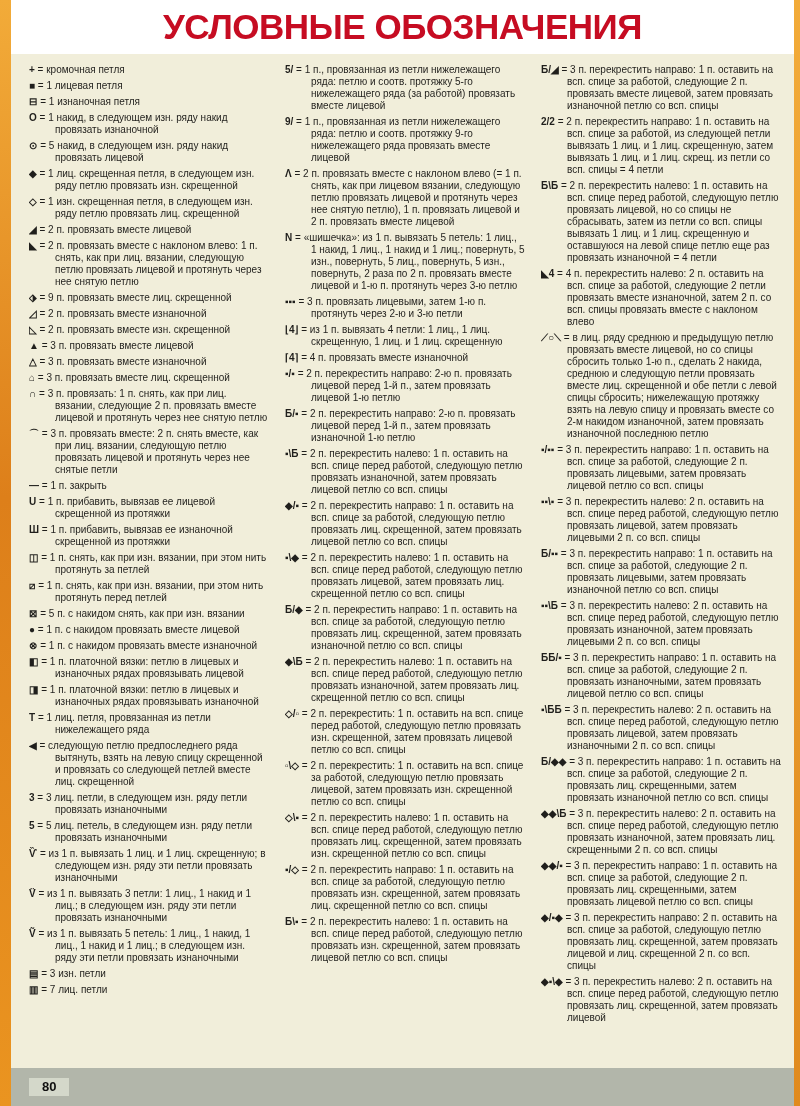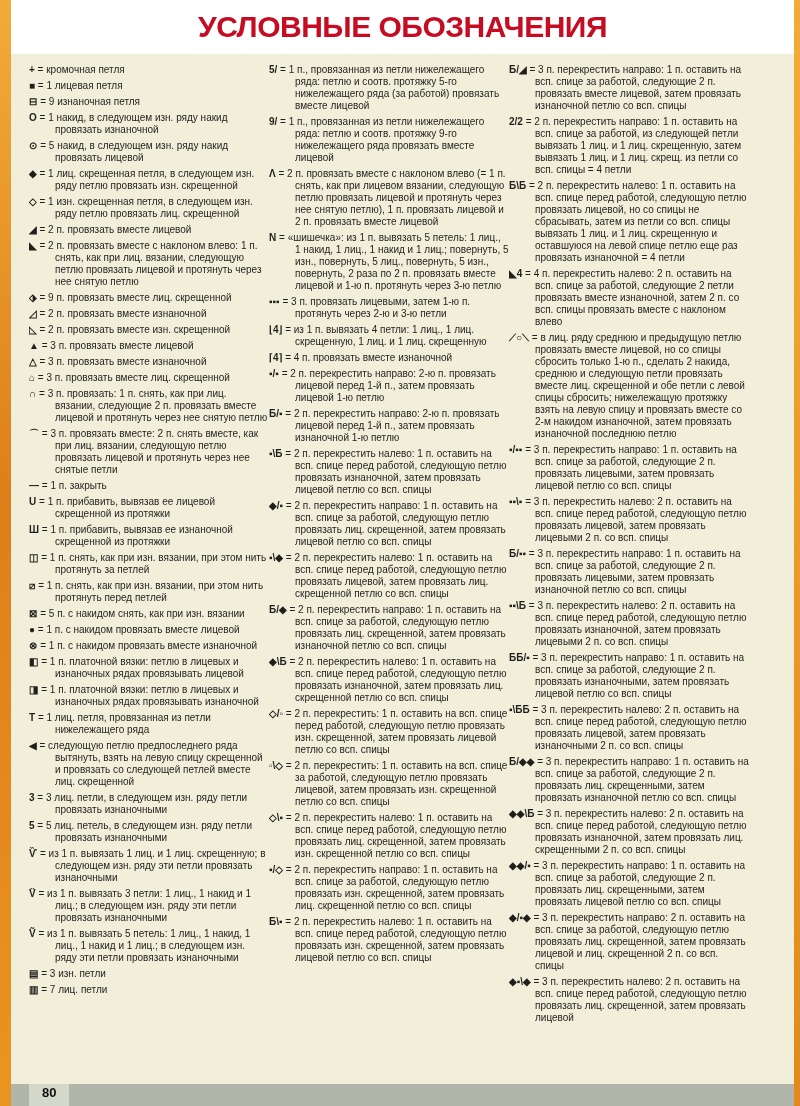--- a/index.html
+++ b/index.html
@@ -28,49 +28,49 @@
     background:linear-gradient(180deg,var(--orange-a) 0%,#e08a1e 100%);
   }
   .header{
     position:absolute;left:11px;right:6px;top:0;height:54px;
     background:#ffffff;
     display:flex;align-items:center;justify-content:center;
   }
   .title{
     margin:16px;
     color:var(--red);
-    font-size:30px;
+    font-size:35px;
     font-weight:bold;
     letter-spacing:-0.5px;
     white-space:nowrap;
   }
   .content{
     position:absolute;left:11px;right:6px;top:54px;bottom:22px;
     background:var(--paper);
     padding:10px 12px 0 18px;
-    display:flex;gap:0;
+    display:flex;gap:16px;
     overflow:hidden;
     box-sizing:border-box;
   }
   .col{
     width:240px;flex:0 0 240px;
     font-size:10px;line-height:12px;
     color:var(--ink);
     overflow:hidden;
   }
   .entry{
     margin:0 0 4px 0;
     padding-left:26px;
     text-indent:-26px;
   }
   .sym{font-weight:bold;white-space:nowrap;}
   .footer{
-    position:absolute;left:11px;right:6px;bottom:0;height:22px;
+    position:absolute;left:11px;right:6px;bottom:0;height:38px;
     background:var(--footer-gray);
-    display:flex;
+    display:flex;align-items:center;
   }
   .pagenum{
     margin-left:18px;
     background:var(--pagenum-bg);
     padding:1px 13px 2px 13px;
     font-size:13px;font-weight:bold;color:#101010;
   }
 </style>
 </head>
 <body>
@@ -80,21 +80,21 @@
   <div class="edge-right"></div>
 
   <div class="header">
     <h1 class="title">УСЛОВНЫЕ ОБОЗНАЧЕНИЯ</h1>
   </div>
 
   <div class="content">
     <div class="col">
         <div class="entry"><span class="sym">+</span><span> = кромочная петля</span></div>
         <div class="entry"><span class="sym">■</span><span> = 1 лицевая петля</span></div>
-        <div class="entry"><span class="sym">⊟</span><span> = 9 изнаночная петля</span></div>
+        <div class="entry"><span class="sym">⊟</span><span> = 1 изнаночная петля</span></div>
         <div class="entry"><span class="sym">O</span><span> = 1 накид, в следующем изн. ряду накид провязать изнаночной</span></div>
         <div class="entry"><span class="sym">⊙</span><span> = 5 накид, в следующем изн. ряду накид провязать лицевой</span></div>
         <div class="entry"><span class="sym">◆</span><span> = 1 лиц. скрещенная петля, в следующем изн. ряду петлю провязать изн. скрещенной</span></div>
         <div class="entry"><span class="sym">◇</span><span> = 1 изн. скрещенная петля, в следующем изн. ряду петлю провязать лиц. скрещенной</span></div>
         <div class="entry"><span class="sym">◢</span><span> = 2 п. провязать вместе лицевой</span></div>
         <div class="entry"><span class="sym">◣</span><span> = 2 п. провязать вместе с наклоном влево: 1 п. снять, как при лиц. вязании, следующую петлю провязать лицевой и протянуть через нее снятую петлю</span></div>
         <div class="entry"><span class="sym">⬗</span><span> = 9 п. провязать вместе лиц. скрещенной</span></div>
         <div class="entry"><span class="sym">◿</span><span> = 2 п. провязать вместе изнаночной</span></div>
         <div class="entry"><span class="sym">◺</span><span> = 2 п. провязать вместе изн. скрещенной</span></div>
         <div class="entry"><span class="sym">▲</span><span> = 3 п. провязать вместе лицевой</span></div>

